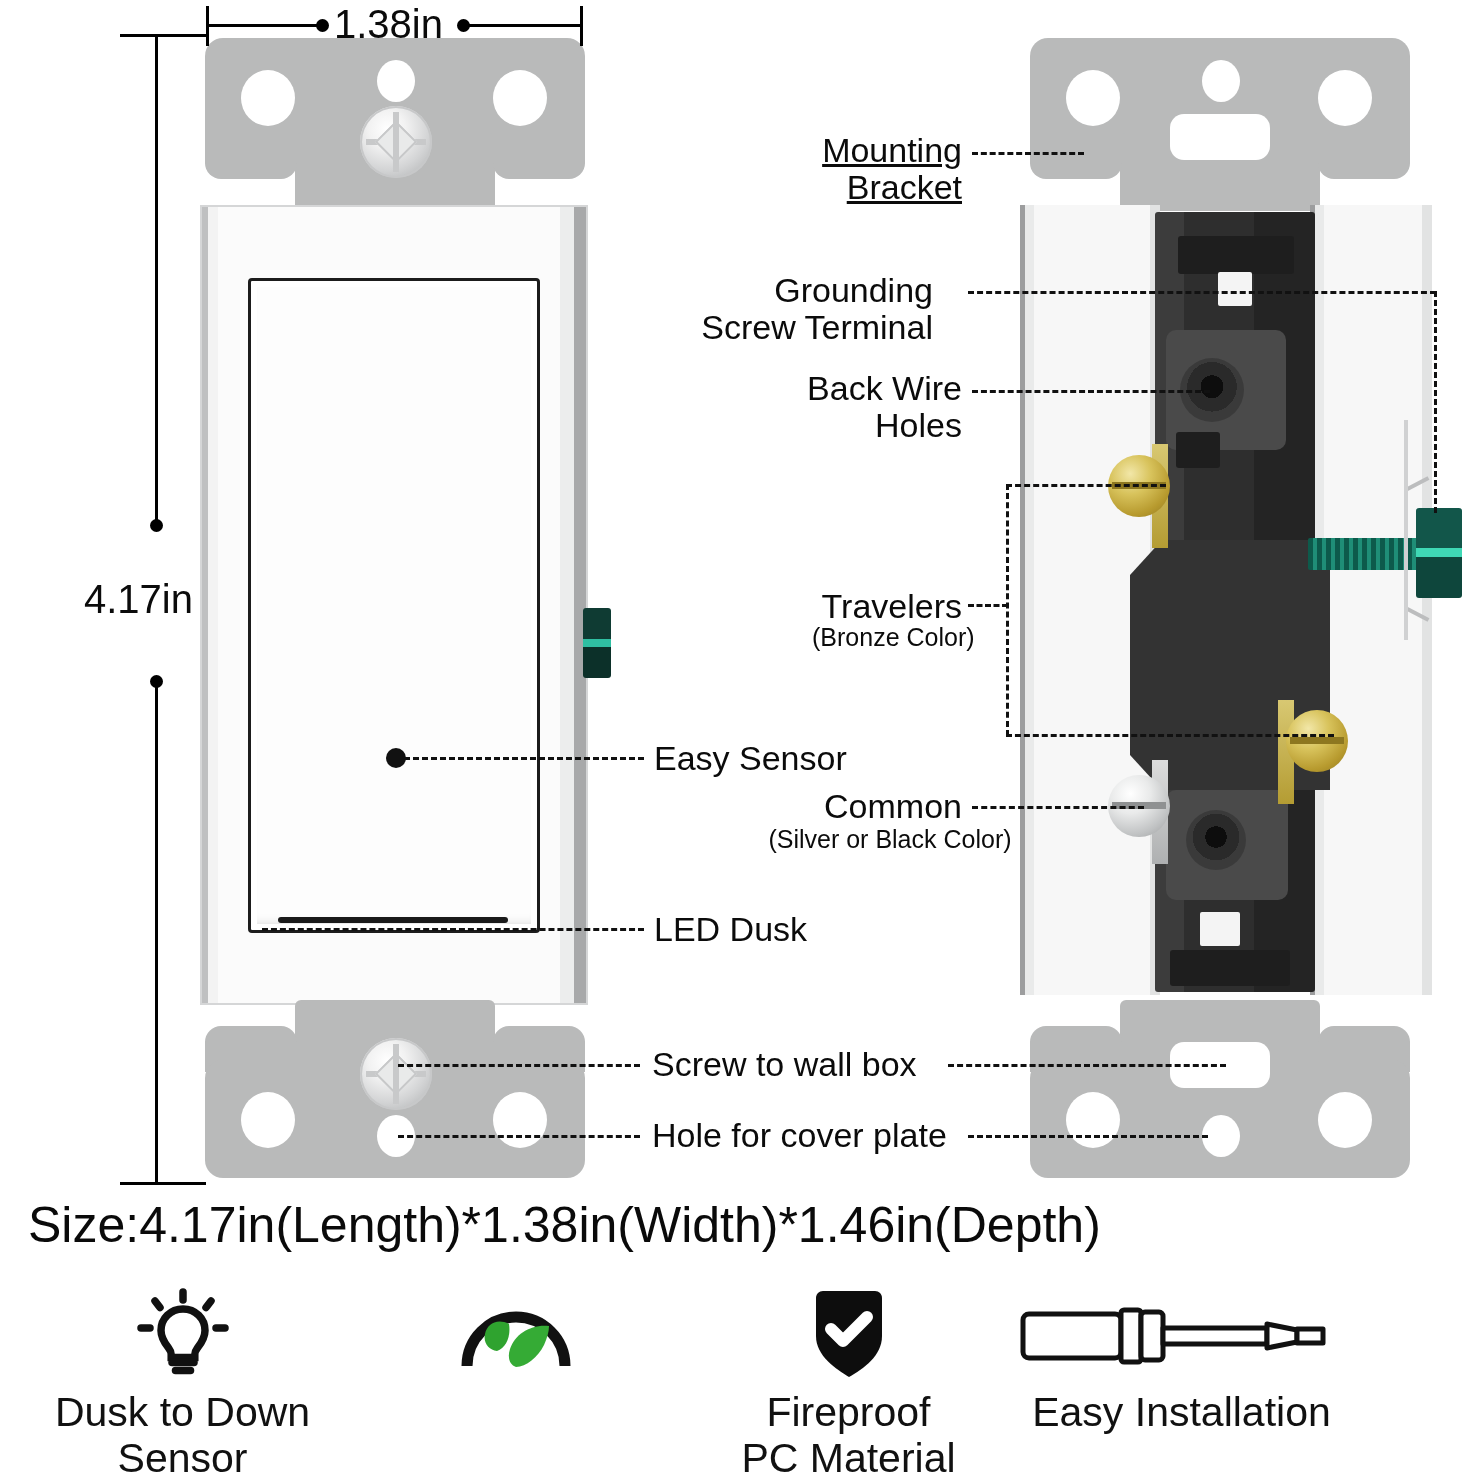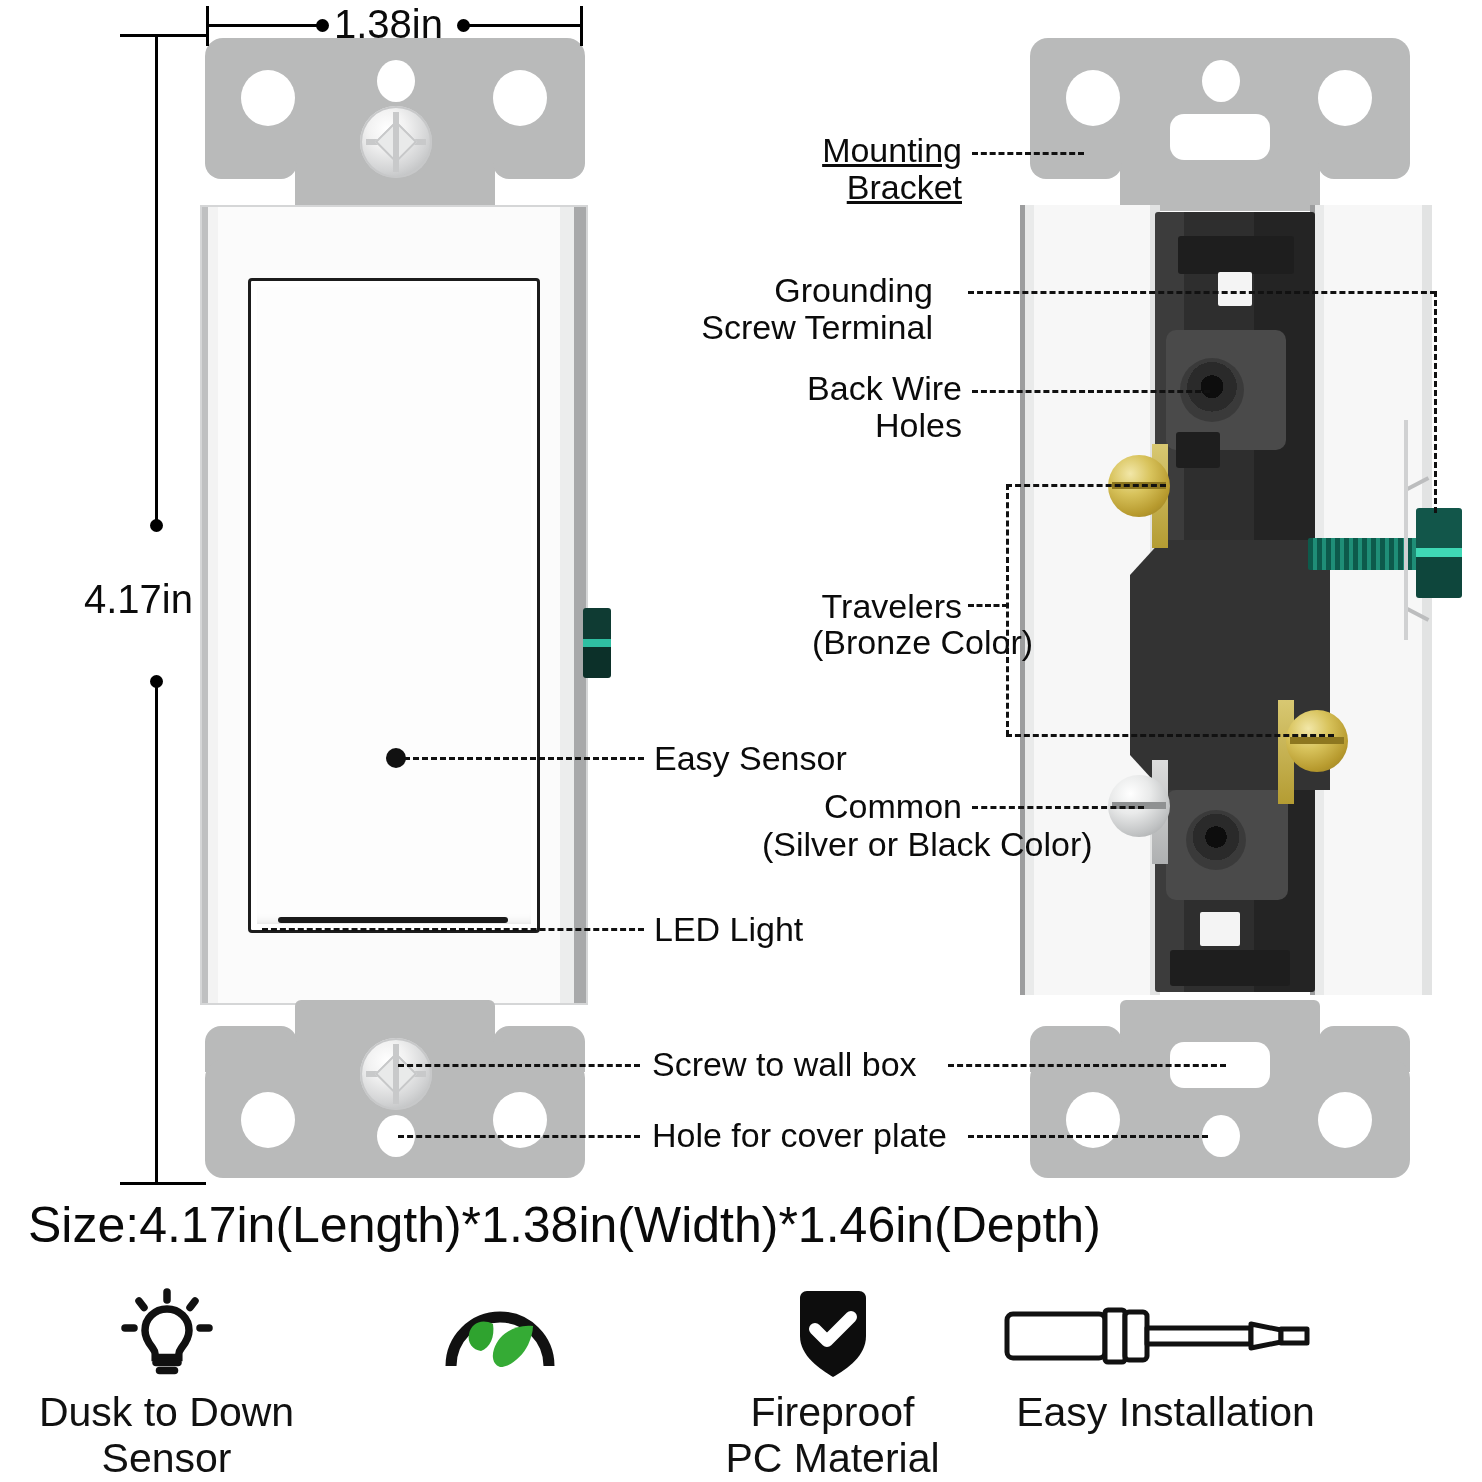--- a/index.html
+++ b/index.html
@@ -14,21 +14,21 @@
   
   .abs { position: absolute; }
   .lbl {
     position: absolute;
     color: #0b0b0b;
     font-family: "Liberation Sans", sans-serif;
     line-height: 1.08;
     white-space: pre;
   }
   .lbl.big   { font-size: 34px; }
-  .lbl.small { font-size: 34px; }
+  .lbl.small { font-size: 25px; }
   .dash-h {
     position:absolute; height:0;
     border-top: 3px dashed #111;
   }
   .dash-v {
     position:absolute; width:0;
     border-left: 3px dashed #111;
   }
 
   
@@ -127,21 +127,21 @@
 
   
   #size-caption {
     position:absolute; left:28px; top:1196px;
     font-size: 50px; color:#0a0a0a; white-space:pre;
     font-family:"Liberation Sans", sans-serif;
   }
 
   
   #features {
-    position:absolute; left:0; top:1288px; width:1332px; height:194px;
+    position:absolute; left:16px; top:1288px; width:1332px; height:194px;
     display:flex; align-items:flex-start;
   }
   .feat { flex:1; display:flex; flex-direction:column; align-items:center; }
   .feat-icon { height:96px; display:flex; align-items:center; justify-content:center; }
   .feat-label {
     margin-top:6px; text-align:center; font-size:41px; color:#111;
     line-height:1.12; white-space:pre-line;
     font-family:"Liberation Sans", sans-serif;
   }
 </style>
@@ -288,21 +288,21 @@
   <div class="dash-h" style="left:1006px;top:734px;width:328px;"></div>
 
   <div class="dash-h" style="left:404px;top:757px;width:240px;"></div>
   <div class="lbl big" style="left:654px;top:740px;">Easy Sensor</div>
 
   <div class="lbl big" style="left:818px;top:788px;text-align:right;width:144px;">Common</div>
   <div class="lbl small" style="left:762px;top:826px;text-align:center;width:256px;">(Silver or Black Color)</div>
   <div class="dash-h" style="left:972px;top:806px;width:172px;"></div>
 
   <div class="dash-h" style="left:262px;top:928px;width:382px;"></div>
-  <div class="lbl big" style="left:654px;top:911px;">LED Light</div>
+  <div class="lbl big" style="left:654px;top:911px;">LED Dusk</div>
 
   <div class="dash-h" style="left:398px;top:1064px;width:242px;"></div>
   <div class="lbl big" style="left:652px;top:1046px;">Screw to wall box</div>
   <div class="dash-h" style="left:948px;top:1064px;width:278px;"></div>
 
   <div class="dash-h" style="left:398px;top:1135px;width:242px;"></div>
   <div class="lbl big" style="left:652px;top:1117px;">Hole for cover plate</div>
   <div class="dash-h" style="left:968px;top:1135px;width:240px;"></div>
 
   <div id="size-caption">Size:4.17in(Length)*1.38in(Width)*1.46in(Depth)</div>

